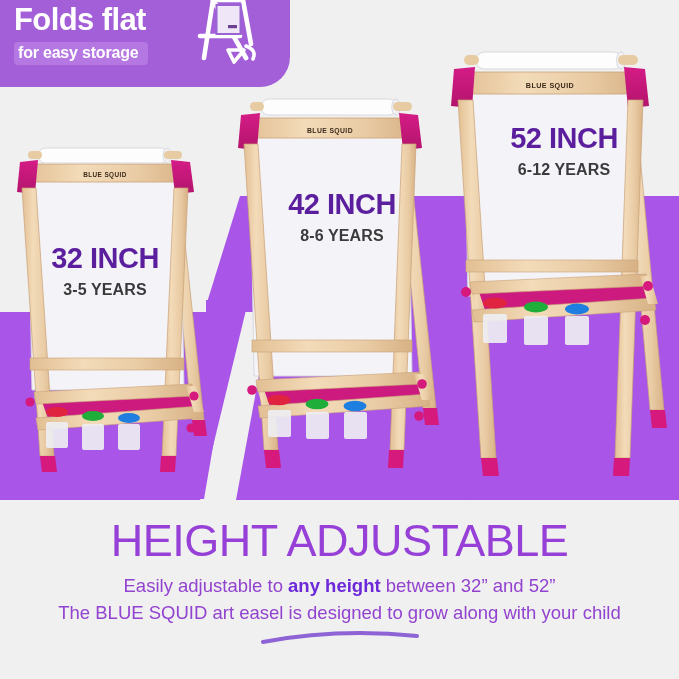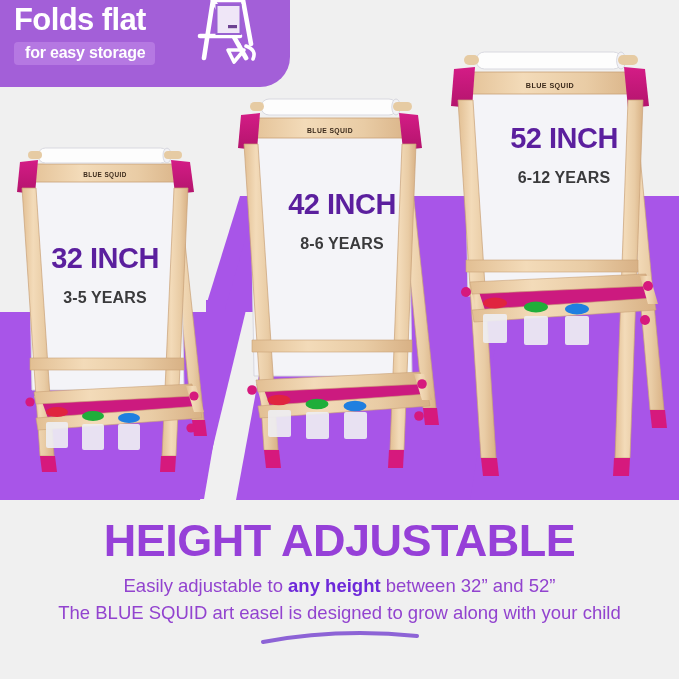--- a/index.html
+++ b/index.html
@@ -33,46 +33,46 @@
     margin:0;
   }
   #folds-badge .ff-sub{
     display:inline-block;
     margin-top:7px;
     background:#b578e2;
     color:#ffffff;
     font-size:16px;
     font-weight:bold;
     letter-spacing:-0.2px;
-    padding:2px 10px 3px 11px;
+    padding:2px 10px 3px 4px;
     border-radius:4px;
   }
   #folds-icon{position:absolute;right:24px;top:8px;width:74px;height:76px;}
 
   
   .easel{position:absolute;}
   .easel svg{display:block;overflow:visible;}
 
   
   .callout{position:absolute;text-align:center;line-height:1;}
   .callout .c-inch{
     font-size:29px;font-weight:bold;color:#5b1f9e;
     letter-spacing:-0.5px;white-space:nowrap;display:block;
   }
   .callout .c-years{
     font-size:16px;font-weight:bold;color:#3a3a3c;
-    letter-spacing:0.1px;white-space:nowrap;display:block;margin-top:17px;
+    letter-spacing:0.1px;white-space:nowrap;display:block;margin-top:9px;
   }
 
   
   #bottom-copy{
     position:absolute;left:0;right:0;bottom:22px;text-align:center;
   }
   #headline{
-    font-size:45px;font-weight:bold;color:#9640d8;
+    font-size:45px;font-weight:normal;color:#9640d8;
     letter-spacing:-0.5px;line-height:1;margin:0 0 10px 0;
     white-space:nowrap;
   }
   .subline{
     font-size:18.5px;color:#9243cf;font-weight:500;
     line-height:1.42;margin:0;white-space:nowrap;
   }
   .subline b{font-weight:bold;color:#6d28d9;}
   #underline-swoosh{display:block;margin:5px auto 0;}
 </style>

